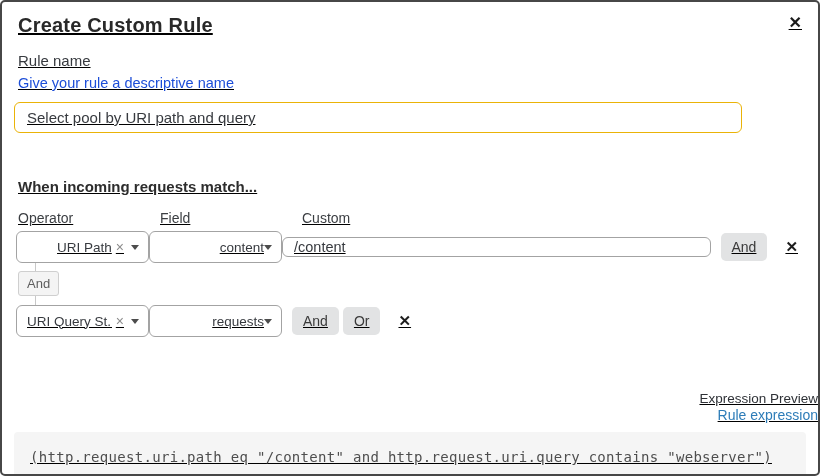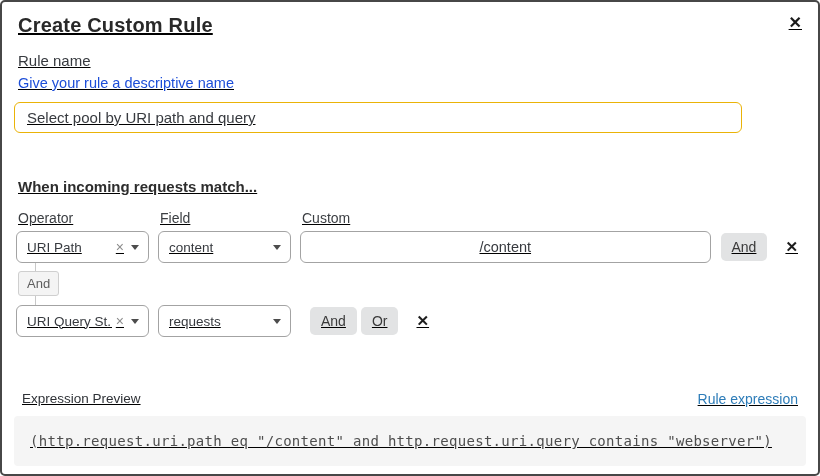--- a/index.html
+++ b/index.html
@@ -35,48 +35,48 @@
   
   .match-heading { margin: 45px 16px 0; font-size: 15px; font-weight: 700; color: #2d2d2d; line-height: 18px; }
   .cond { margin: 0 14px; }
   .col-labels { display: flex; margin-top: 14px; font-size: 14px; color: #3b3e42; line-height: 16px; }
   .col-labels span { width: 142px; padding-left: 2px; }
   .col-labels .val-lbl { flex: 1; }
 
   .cond-row { display: flex; align-items: center; margin-top: 5px; height: 32px; }
   .select {
     width: 133px; height: 32px; border: 1px solid #a3a3a3; border-radius: 6px;
-    display: flex; align-items: center; padding: 0 9px 0 10px; margin-right: 9px;
-    background: #fff; cursor: pointer;
+    display: flex; align-items: center; padding: 0 9px 0 10px; 
+    background: #fff; cursor: pointer; text-align: right;
   }
   .sel-text { flex: 1; font-size: 13.5px; color: #373a3f; white-space: nowrap; overflow: hidden; }
   .sel-clear { font-size: 14px; color: #8b8b8b; margin: 0 7px 0 4px; line-height: 14px; cursor: pointer; }
   .caret { width: 0; height: 0; border-left: 4.5px solid transparent; border-right: 4.5px solid transparent; border-top: 5.5px solid #4c4c4c; flex: none; }
   .val-input {
-    flex: 1; height: 32px; border: 1px solid #a3a3a3; border-radius: 6px; padding: 0 11px;
-    font-family: "Liberation Sans", sans-serif; font-size: 14.5px; color: #373a3f; background: #fff; outline: none; min-width: 0; text-align: center;
+    flex: 1; height: 20px; border: 1px solid #a3a3a3; border-radius: 6px; padding: 0 11px;
+    font-family: "Liberation Sans", sans-serif; font-size: 14.5px; color: #373a3f; background: #fff; outline: none; min-width: 0;
   }
   .conj-btn {
     height: 28px; padding: 0 11px; margin-left: 10px; border: none; border-radius: 5px;
     background: #e2e3e4; font-family: "Liberation Sans", sans-serif; font-size: 14px; color: #3a3a3a; cursor: pointer; flex: none;
   }
   .row-x { margin-left: 18px; margin-right: 6px; background: none; border: none; font-size: 15px; font-weight: 700; color: #1d1d1d; cursor: pointer; flex: none; }
 
   
   .vline { width: 1px; background: #c8c8c8; margin-left: 19px; }
   .vline.top { height: 8px; }
   .vline.bottom { height: 9px; }
   .and-badge {
     display: inline-block; margin-left: 2px; height: 25px; line-height: 23px; padding: 0 8px;
     border: 1px solid #cfcfcf; border-radius: 3px; background: #f4f4f4;
     font-size: 13px; color: #5d5d5d;
   }
 
   
-  .expr-head { display: flex; justify-content: space-between; align-items: flex-end; margin: 54px 20px 0; }
+  .expr-head { display: flex; justify-content: space-between; align-items: flex-end; margin: 54px 0 0; flex-direction: column; }
   .expr-label { font-size: 13.5px; color: #2f3237; line-height: 16px; }
   .expr-link { font-size: 14px; color: #2d7cb8; text-decoration: none; line-height: 16px; cursor: pointer; }
   .code-block {
     margin: 9px 12px 0; height: 50px; background: #f5f5f5; border-radius: 4px;
     display: flex; align-items: center; padding: 0 16px;
     font-family: "DejaVu Sans Mono", "Liberation Mono", monospace;
     font-size: 14px; letter-spacing: 0.3px; color: #4e4e4e; white-space: nowrap; overflow: hidden;
   }
 </style>
 </head>

